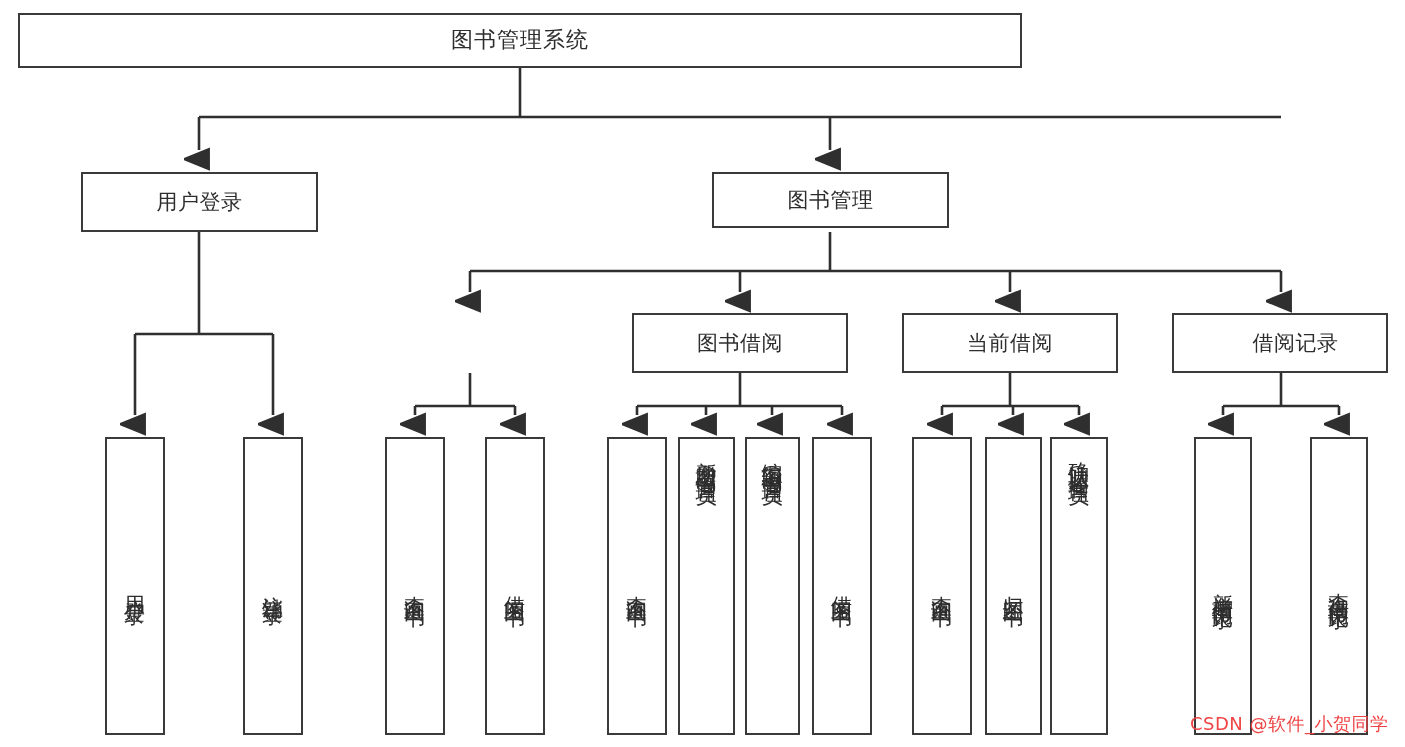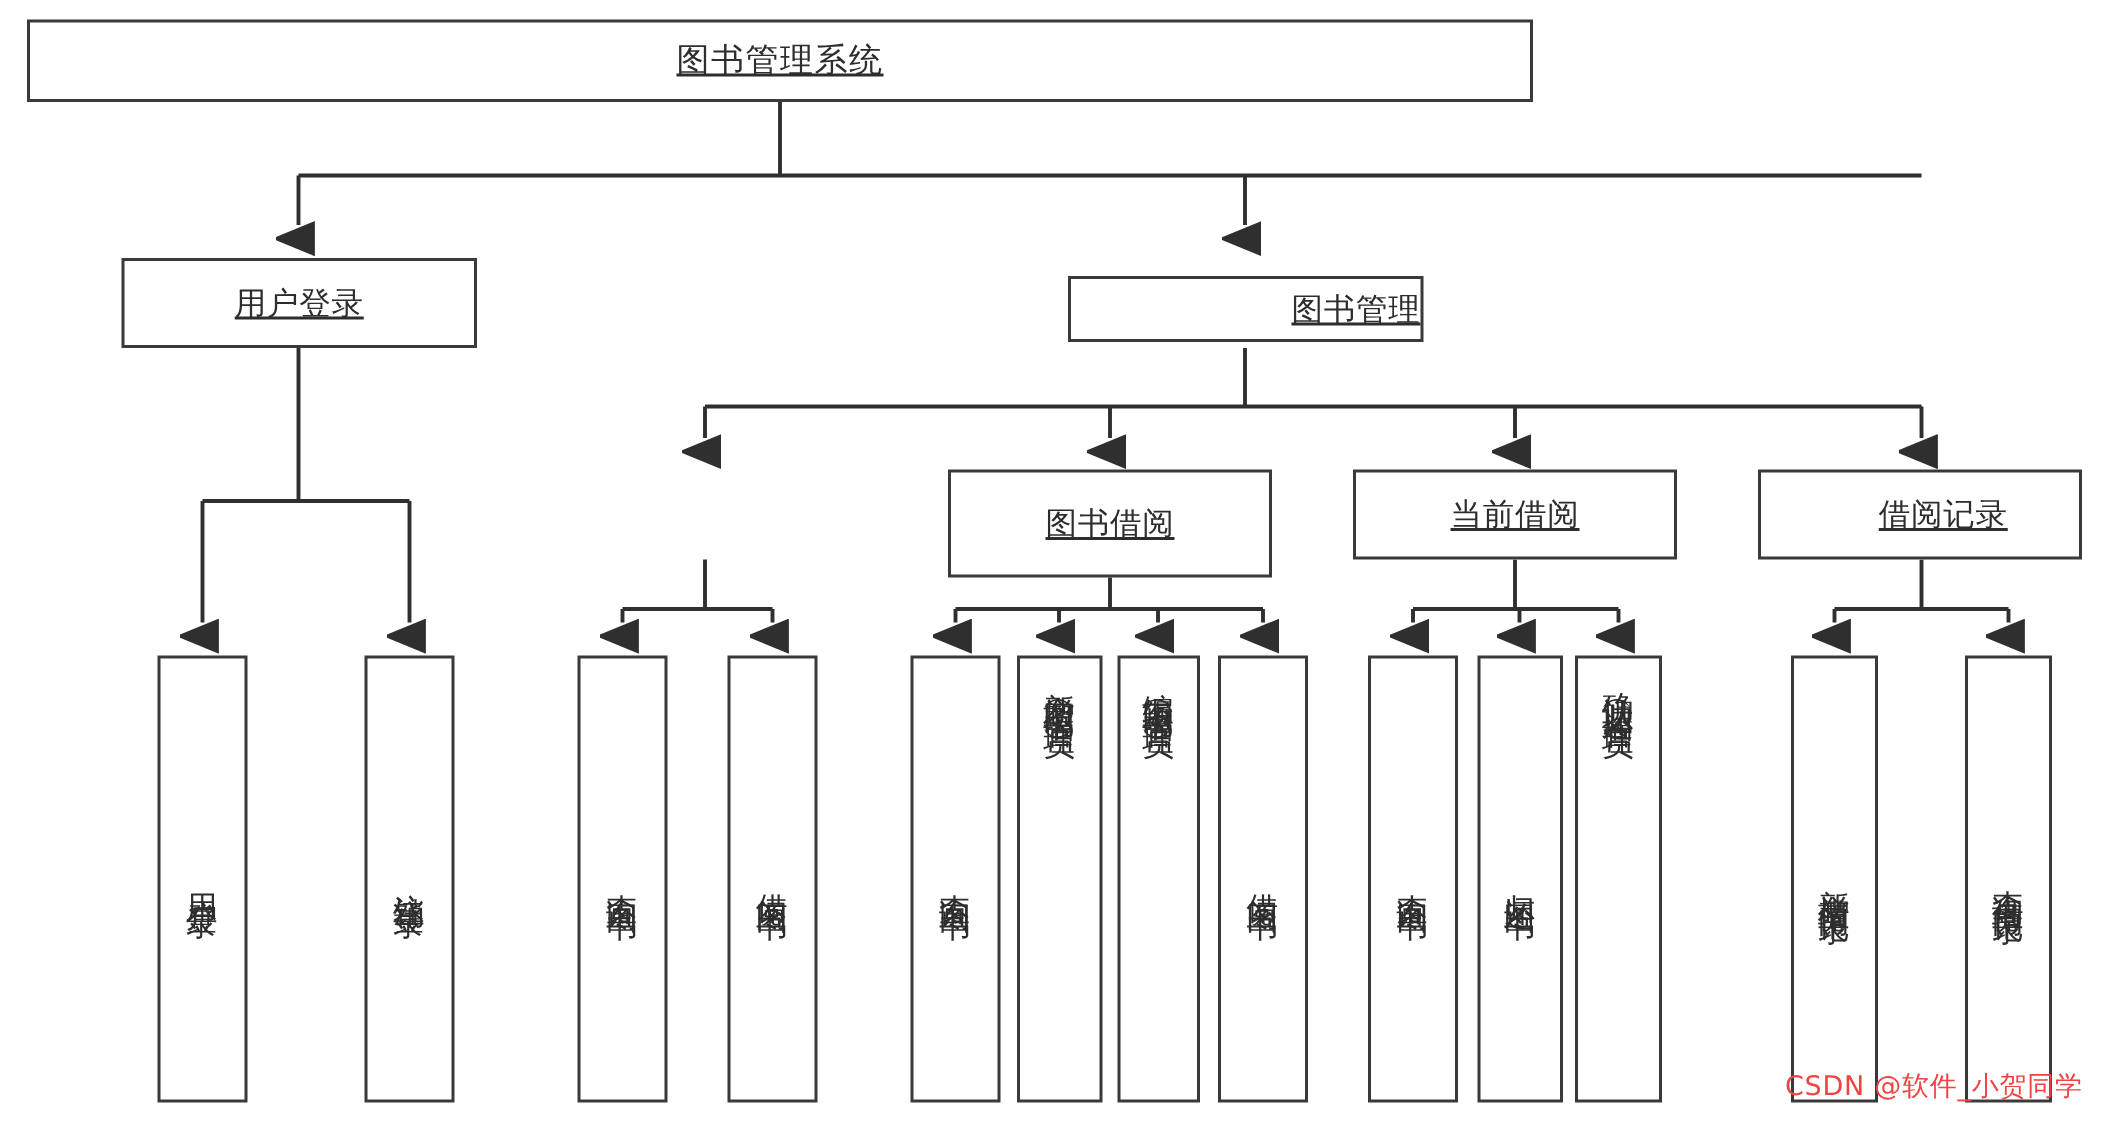--- a/index.html
+++ b/index.html
@@ -42,21 +42,20 @@
     display: block;
     line-height: 1.18;
     white-space: nowrap;
     color: #2d2d2d;
     text-rendering: geometricPrecision;
   }
   
   .node.horiz .node-label {
     font-size: 21px;
     letter-spacing: 0.5px;
-    text-decoration: underline;
   }
   .node.root .node-label {
     font-size: 22px;
     letter-spacing: 1px;
   }
   
   .node.leaf {
     align-items: flex-start;
     justify-content: center;
     padding-top: 6px;
@@ -140,25 +139,25 @@
     </g>
   </svg>
 
   <div class="node root horiz" style="left:18px; top:13px; width:1004px; height:55px;">
     <span class="node-label">图书管理系统</span>
   </div>
 
   <div class="node horiz" style="left:81px; top:172px; width:237px; height:60px;">
     <span class="node-label">用户登录</span>
   </div>
-  <div class="node horiz" style="left:712px; top:184px; width:237px; height:44px;justify-content:flex-end;">
+  <div class="node horiz" style="left:712px; top:172px; width:237px; height:56px;">
     <span class="node-label">图书管理</span>
   </div>
 
-  <div class="node horiz" style="left:632px; top:313px; width:216px; height:72px;">
+  <div class="node horiz" style="left:632px; top:313px; width:216px; height:60px;">
     <span class="node-label">图书借阅</span>
   </div>
   <div class="node horiz" style="left:902px; top:313px; width:216px; height:60px;text-align:right;">
     <span class="node-label">当前借阅</span>
   </div>
   <div class="node horiz" style="left:1172px; top:313px; width:216px; height:60px;padding-left:31px;">
     <span class="node-label">借阅记录</span>
   </div>
 
   <div class="node leaf centered" style="left:105px; top:437px; width:60px; height:298px;">

